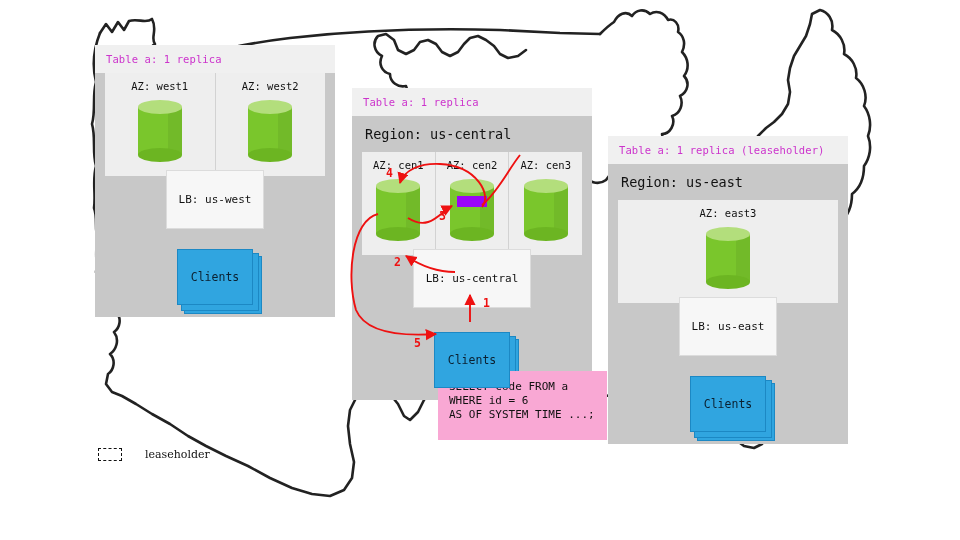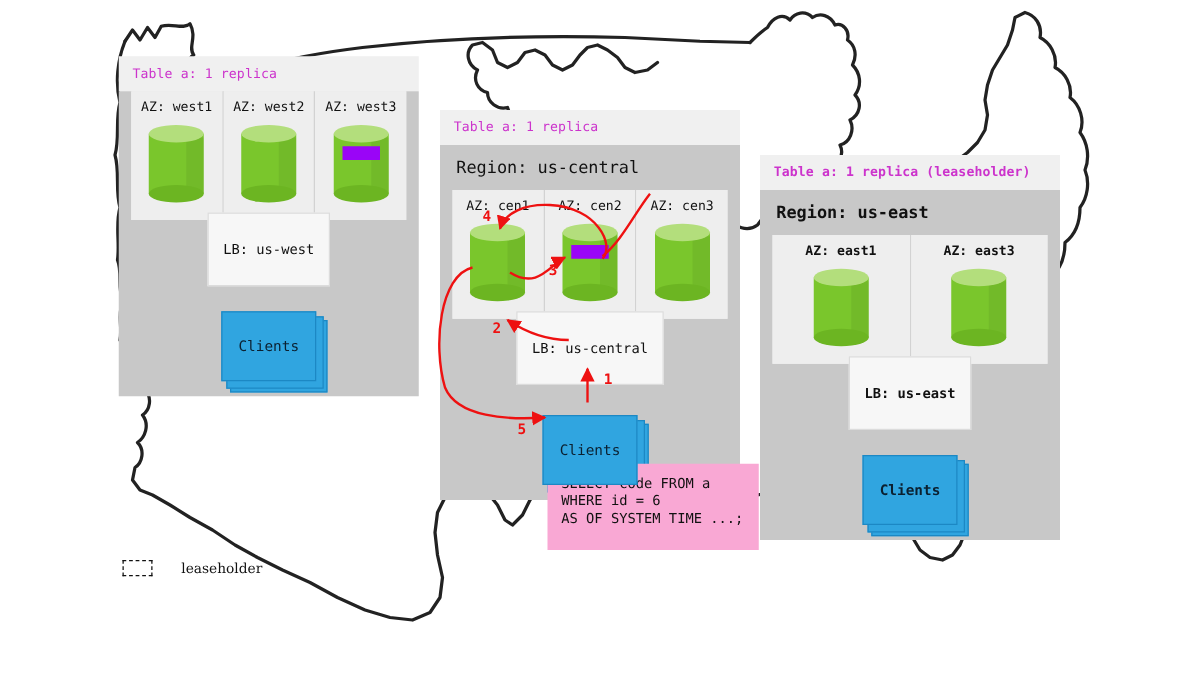--- a/index.html
+++ b/index.html
@@ -167,30 +167,20 @@
         </div>
         <div class="az">
           <div class="az-label">AZ: west2</div>
           <div class="cyl">
             <div class="body"></div>
               <div class="shade"></div>
               <div class="top"></div>
               <div class="bottom"></div>
           </div>
         </div>
-        <div class="az">
-          <div class="az-label">AZ: west3</div>
-          <div class="cyl">
-            <div class="body"></div>
-              <div class="shade"></div>
-              <div class="top"></div>
-              <div class="bottom"></div>
-            <div class="band"></div>
-          </div>
-        </div>
       </div>
       <div class="lb">LB: us-west</div>
       <div class="clients-wrap" style="margin-top:14px;">
         <div class="stack" style="left:7px;top:7px;width:100%;height:100%;"></div>
         <div class="stack" style="left:4px;top:4px;width:100%;height:100%;"></div>
         <div class="clients">Clients</div>
       </div>
     </div>
   </div>
 
@@ -230,34 +220,25 @@
       </div>
       <div class="lb">LB: us-central</div>
       <div class="clients-wrap" style="margin-top:18px;">
         <div class="stack" style="left:7px;top:7px;width:100%;height:100%;"></div>
         <div class="stack" style="left:4px;top:4px;width:100%;height:100%;"></div>
         <div class="clients">Clients</div>
       </div>
     </div>
   </div>
 
-  <div class="region" style="left:608px;top:124px;width:240px;font-weight:bold;">
+  <div class="region" style="left:608px;top:136px;width:240px;">
     <div class="region-header">Table a: 1 replica (leaseholder)</div>
     <div class="region-body">
       <div class="region-title">Region: us-east</div>
       <div class="az-row">
-        <div class="az">
-          <div class="az-label">AZ: east1</div>
-          <div class="cyl">
-            <div class="body"></div>
-              <div class="shade"></div>
-              <div class="top"></div>
-              <div class="bottom"></div>
-          </div>
-        </div>
         <div class="az">
           <div class="az-label">AZ: east3</div>
           <div class="cyl">
             <div class="body"></div>
               <div class="shade"></div>
               <div class="top"></div>
               <div class="bottom"></div>
           </div>
         </div>
       </div>

